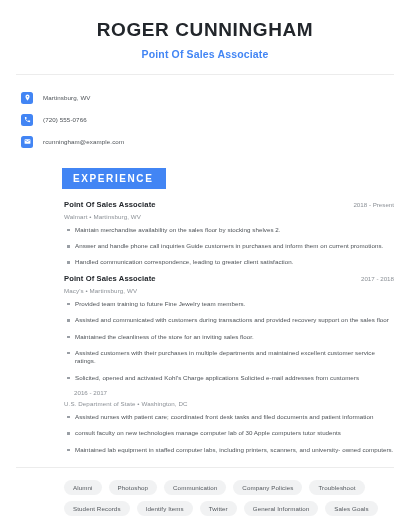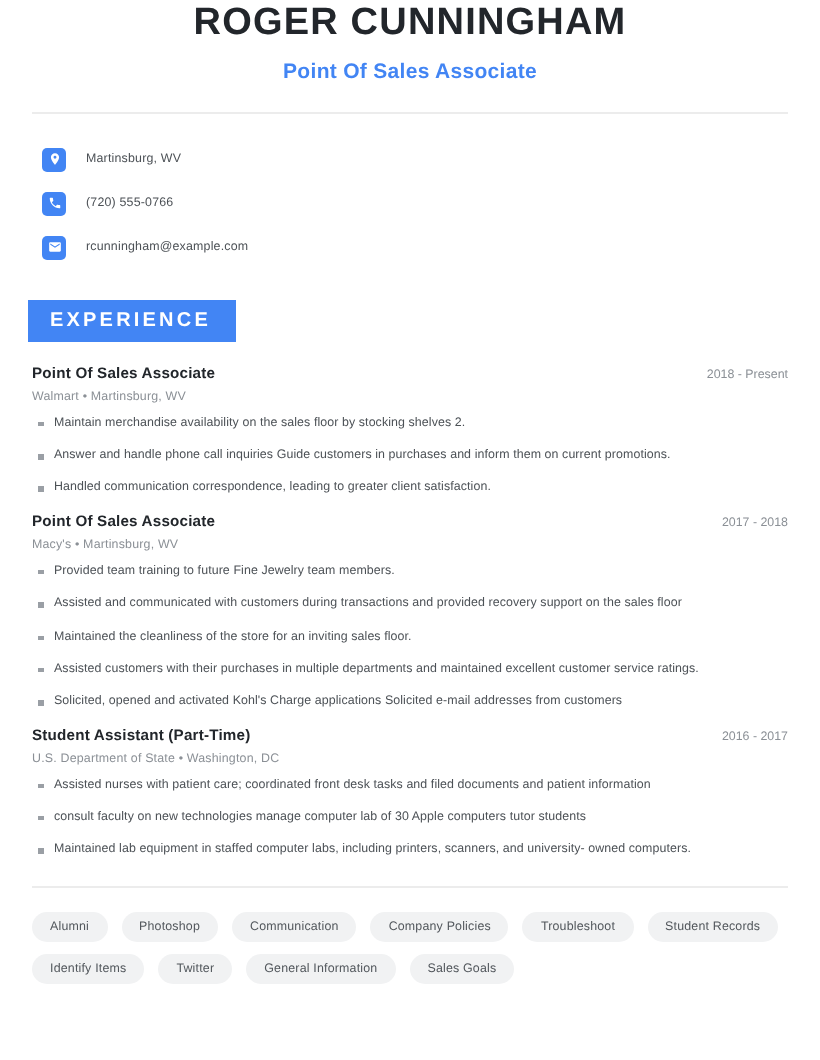--- a/index.html
+++ b/index.html
@@ -17,20 +17,21 @@
   .page {
     width: 410px;
     height: 530px;
     box-sizing: border-box;
     padding: 0 16px;
     position: relative;
   }
 
   
   .header {
+    padding-top: 18px;
     text-align: center;
   }
   .full-name {
     font-size: 19px;
     font-weight: bold;
     letter-spacing: 0.6px;
     color: #22262b;
     line-height: 1.25;
     margin: 0;
   }
@@ -74,20 +75,21 @@
   .contact-text {
     font-size: 6.2px;
     color: #4c5156;
     margin-left: 10px;
     letter-spacing: 0.1px;
   }
 
   
   .section {
     margin-top: 16px;
+    margin-left: 48px;
   }
   .section-banner {
     display: inline-block;
     background: #4285f4;
     color: #ffffff;
     font-size: 10px;
     font-weight: bold;
     letter-spacing: 1.6px;
     padding: 5px 13px 5px 11px;
     margin-left: -2px;
@@ -238,21 +240,20 @@
           <li>Provided team training to future Fine Jewelry team members.</li>
           <li>Assisted and communicated with customers during transactions and provided recovery support on the sales floor</li>
           <li>Maintained the cleanliness of the store for an inviting sales floor.</li>
           <li>Assisted customers with their purchases in multiple departments and maintained excellent customer service ratings.</li>
           <li>Solicited, opened and activated Kohl's Charge applications Solicited e-mail addresses from customers</li>
         </ul>
       </div>
 
       <div class="job">
         <div class="job-head">
-          <span class="job-role">Student Assistant (Part-Time)</span>
           <span class="job-dates">2016 - 2017</span>
         </div>
         <div class="job-meta">U.S. Department of State • Washington, DC</div>
         <ul class="bullets">
           <li>Assisted nurses with patient care; coordinated front desk tasks and filed documents and patient information</li>
           <li>consult faculty on new technologies manage computer lab of 30 Apple computers tutor students</li>
           <li>Maintained lab equipment in staffed computer labs, including printers, scanners, and university- owned computers.</li>
         </ul>
       </div>
 

